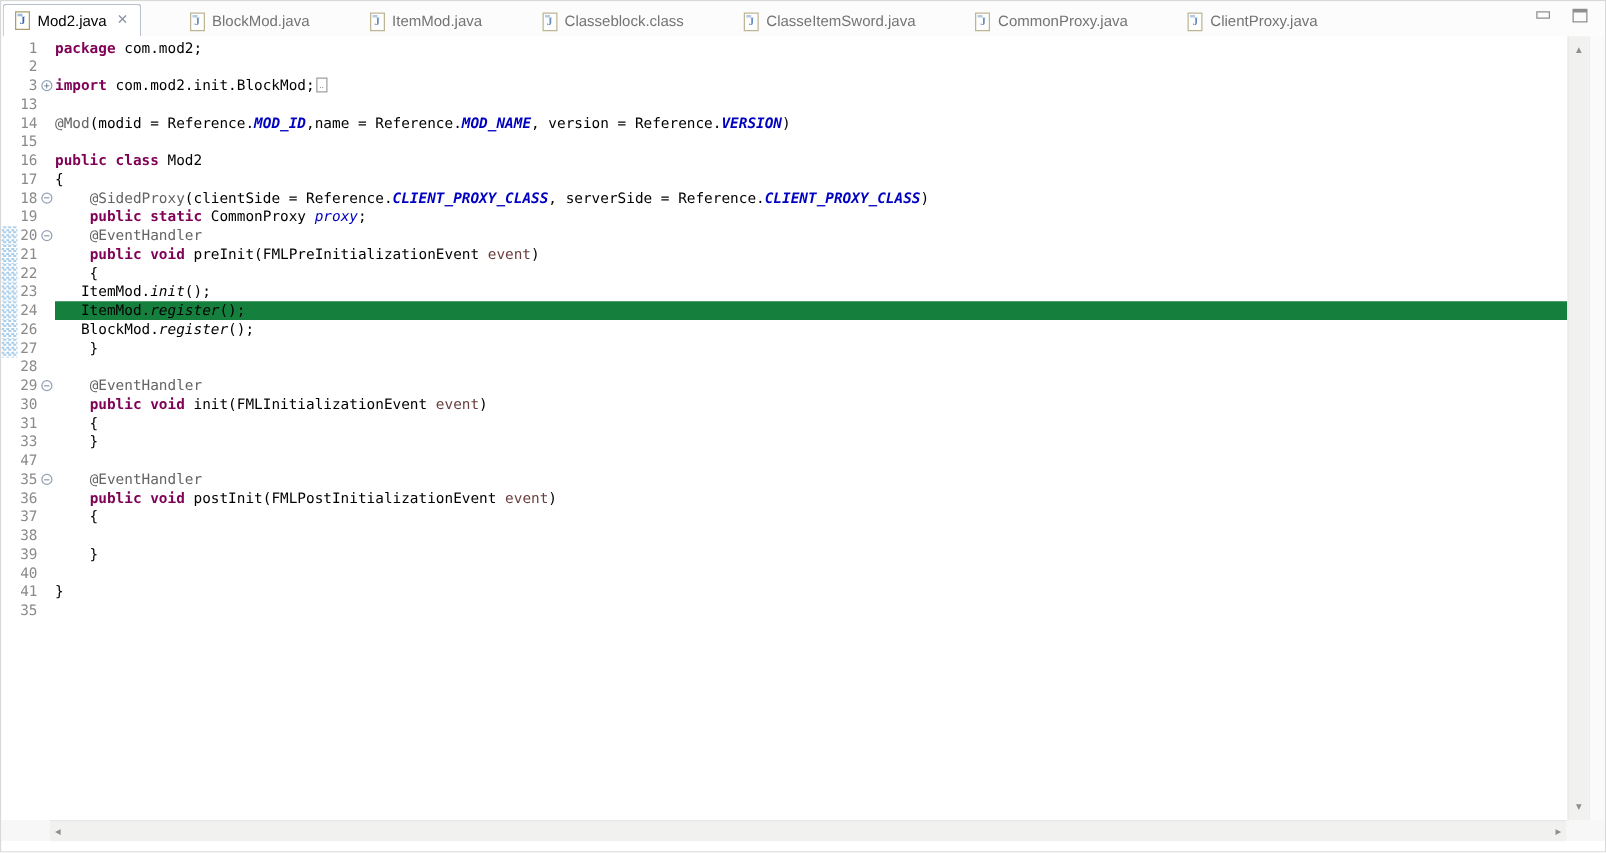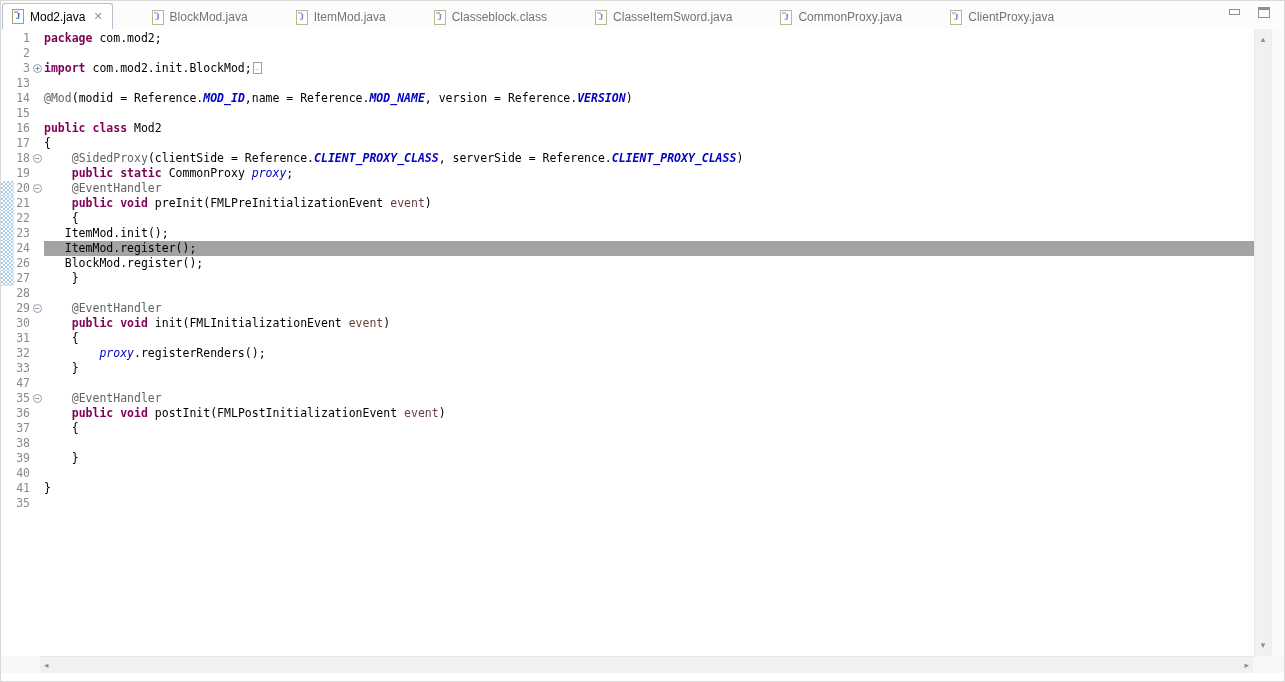--- a/index.html
+++ b/index.html
@@ -25,26 +25,26 @@
   .editor-row { flex:1; display:flex; min-height:0; background:#fff; }
   .code-pane { flex:1; overflow:hidden; }
   .lines { padding-top:2px; }
   .line { display:flex; height:15px; line-height:15px; font-family:"DejaVu Sans Mono",monospace; font-size:11.5px; }
   .annc { width:13px; flex:none; }
   .annc.chg { background:repeating-conic-gradient(#A9CFEC 0% 25%, #FDFDFD 0% 50%) 0 0 / 4px 4px; }
   .num { width:18px; flex:none; text-align:right; color:#8A8A8A; padding-right:2px; }
   .foldc { width:12px; flex:none; position:relative; }
   .fold-ic { position:absolute; top:3px; left:1px; width:9px; height:9px; border:1px solid #93A1B5; border-radius:50%; background:#fff; color:#5F7085; font-size:8px; line-height:7px; text-align:center; cursor:pointer; }
   .codecell { flex:1; white-space:pre; color:#000; cursor:text; }
-  .line.hl .codecell { background:#a3a3a3; }
+  .line.hl .codecell { background:#15803d; }
   .tok-kw { color:#7F0055; font-weight:bold; }
   .tok-an { color:#646464; }
   .tok-sf { color:#0000C0; font-weight:bold; font-style:italic; }
   .tok-fl { color:#0000C0; font-style:italic; }
-  .tok-sm { color:#000; }
+  .tok-sm { color:#000; font-style:italic; }
   .tok-pr { color:#6A3E3E; }
   .tok-pl { color:#000; }
   .foldbox { display:inline-block; width:9px; height:12px; border:1px solid #9F9F9F; vertical-align:-2px; margin-left:1px; color:#8C8C8C; font-size:7px; line-height:10px; text-align:center; overflow:hidden; cursor:pointer; }
 
   
   .vscroll { width:17px; flex:none; background:#F1F1F0; border-left:1px solid #E7E7E7; position:relative; }
   .sb-ar { position:absolute; left:0; width:100%; text-align:center; color:#8F8F8F; font-size:9px; line-height:9px; cursor:default; }
   .sb-up { top:6px; } .sb-down { bottom:6px; }
   .overview { width:13px; flex:none; background:#FAFAFA; border-left:1px solid #EEE; }
   .hscroll-row { height:17px; flex:none; display:flex; }
@@ -230,26 +230,20 @@
             <span class="codecell"><span class="tok-pl">    </span><span class="tok-kw">public void</span><span class="tok-pl"> init(FMLInitializationEvent </span><span class="tok-pr">event</span><span class="tok-pl">)</span></span>
           </div>
           <div class="line">
             <span class="annc"></span>
             <span class="num">31</span>
             <span class="foldc"></span>
             <span class="codecell"><span class="tok-pl">    {</span></span>
           </div>
           <div class="line">
             <span class="annc"></span>
-            <span class="num">32</span>
-            <span class="foldc"></span>
-            <span class="codecell"><span class="tok-pl">        </span><span class="tok-fl">proxy</span><span class="tok-pl">.registerRenders();</span></span>
-          </div>
-          <div class="line">
-            <span class="annc"></span>
             <span class="num">33</span>
             <span class="foldc"></span>
             <span class="codecell"><span class="tok-pl">    }</span></span>
           </div>
           <div class="line">
             <span class="annc"></span>
             <span class="num">47</span>
             <span class="foldc"></span>
             <span class="codecell"></span>
           </div>

